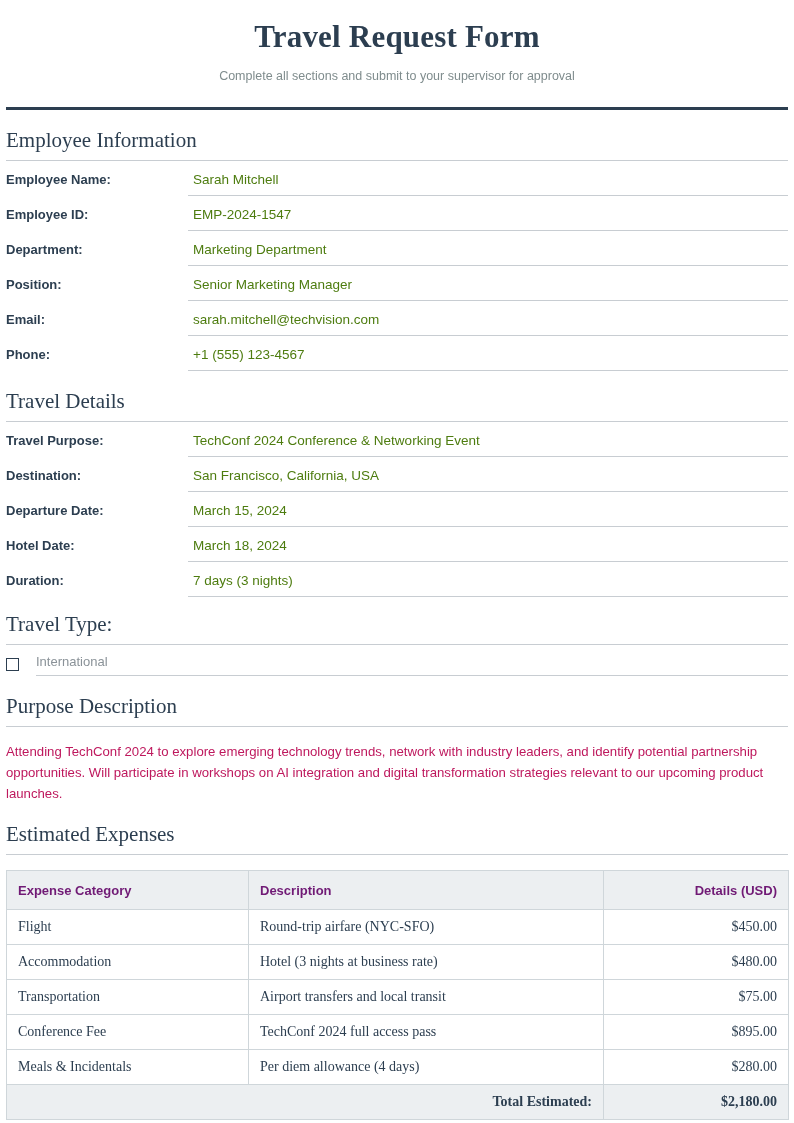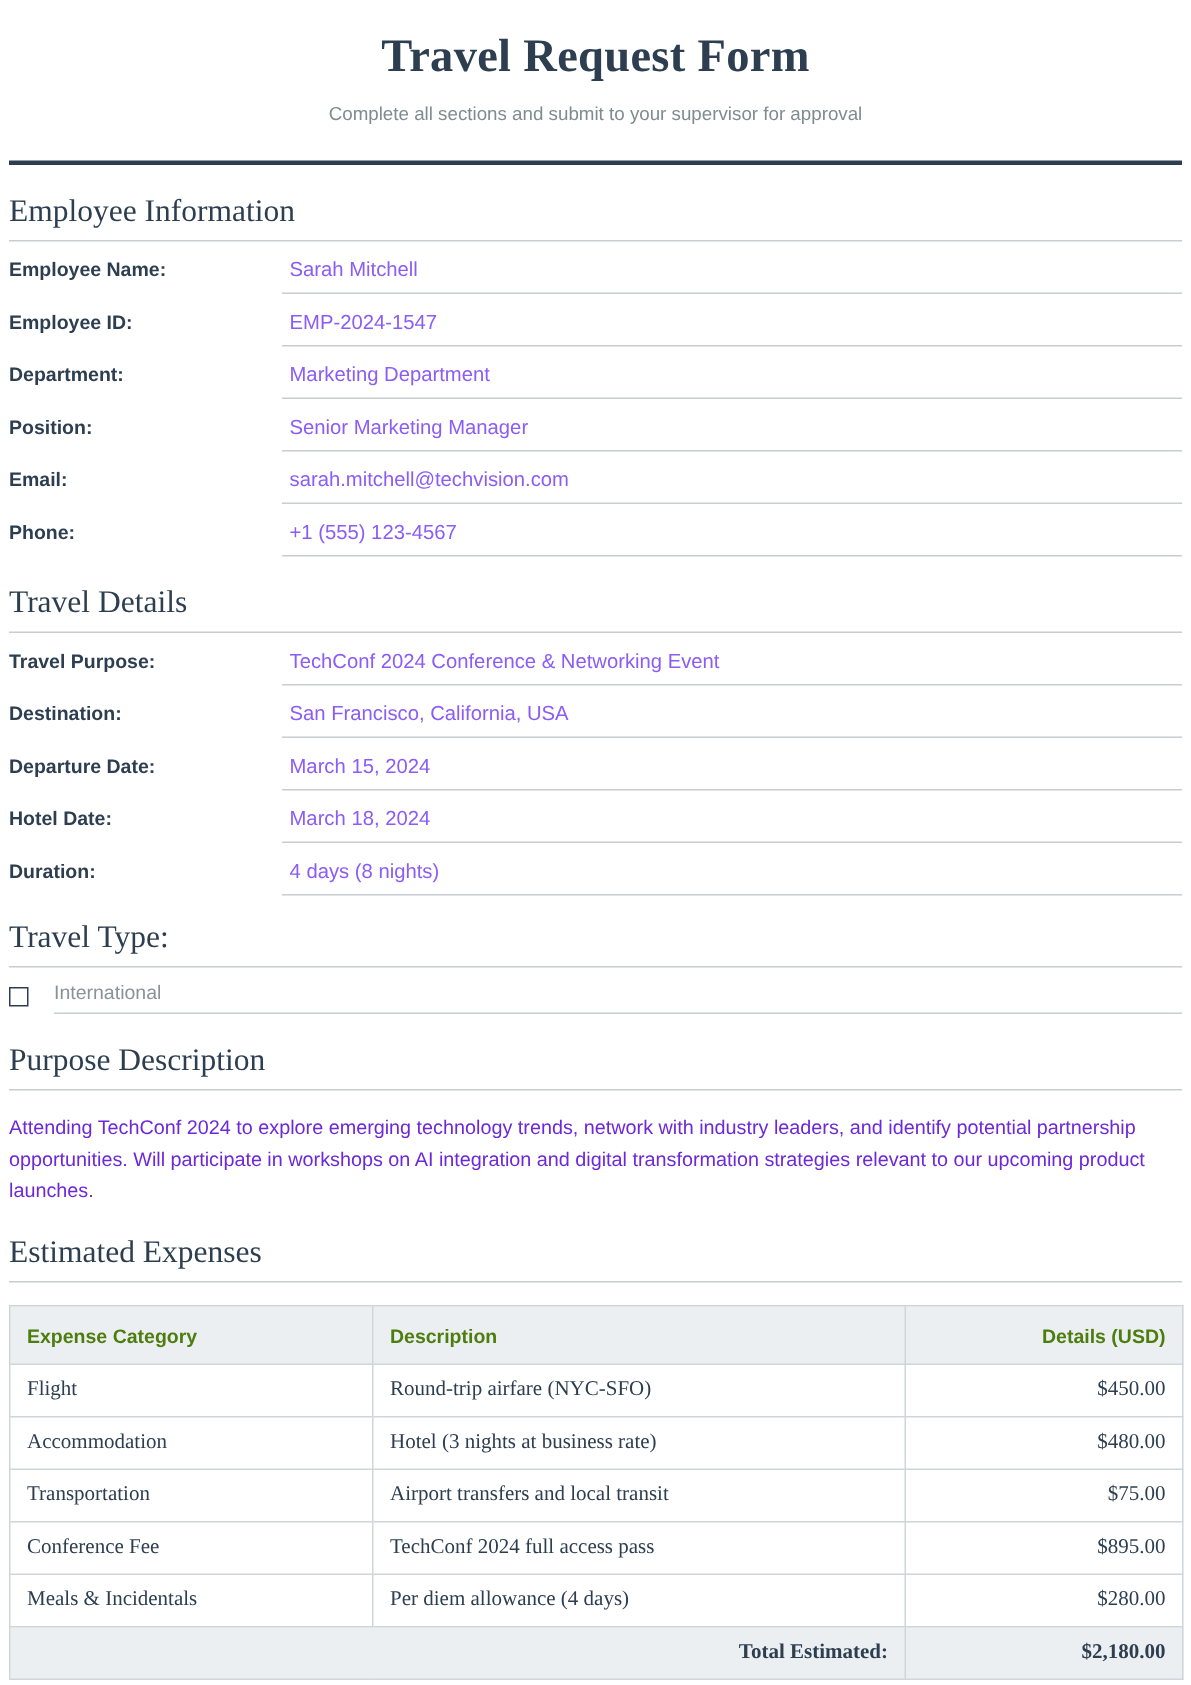--- a/index.html
+++ b/index.html
@@ -74,21 +74,21 @@
     flex: 0 0 182px;
     font-size: 13px;
     font-weight: bold;
     line-height: 18px;
     color: #2c3e50;
   }
   .field-value {
     flex: 1 1 auto;
     font-size: 13.5px;
     line-height: 18px;
-    color: #8b5cf6;
+    color: #4d7c0f;
     padding: 0 0 6px 5px;
     border-bottom: 1px solid #c8cdd2;
   }
 
   
   .check-row {
     display: flex;
     align-items: center;
     padding-top: 8px;
   }
@@ -122,21 +122,21 @@
     border-bottom: 1px solid #c8cdd2;
   }
   .check-label.muted {
     color: #8a9298;
   }
 
   
   .para {
     font-size: 13.2px;
     line-height: 21px;
-    color: #6d28d9;
+    color: #be185d;
     margin: 14px 0 0 0;
     padding: 0 4px 0 0;
   }
 
   
   .expense-table {
     width: 100%;
     border-collapse: collapse;
     margin-top: 15px;
     table-layout: fixed;
@@ -145,21 +145,21 @@
   .expense-table td {
     border: 1px solid #cfd6da;
     padding: 9px 11px;
     vertical-align: middle;
   }
   .expense-table thead th {
     background: #eceff1;
     font-family: "Liberation Sans", sans-serif;
     font-size: 13px;
     font-weight: bold;
-    color: #4d7c0f;
+    color: #701a75;
     text-align: left;
     height: 20px;
   }
   .expense-table thead th.amount-col {
     text-align: right;
   }
   .expense-table tbody td {
     font-family: "Liberation Serif", serif;
     font-size: 14px;
     color: #2c3e50;
@@ -237,21 +237,21 @@
   <div class="field-row">
     <div class="field-label">Departure Date:</div>
     <div class="field-value">March 15, 2024</div>
   </div>
   <div class="field-row">
     <div class="field-label">Hotel Date:</div>
     <div class="field-value">March 18, 2024</div>
   </div>
   <div class="field-row">
     <div class="field-label">Duration:</div>
-    <div class="field-value">4 days (8 nights)</div>
+    <div class="field-value">7 days (3 nights)</div>
   </div>
 
   <h2 class="section-heading tight">Travel Type:</h2>
 
   <div class="check-row">
     <span class="checkbox"></span>
     <span class="check-label muted">International</span>
   </div>
 
   <h2 class="section-heading">Purpose Description</h2>

